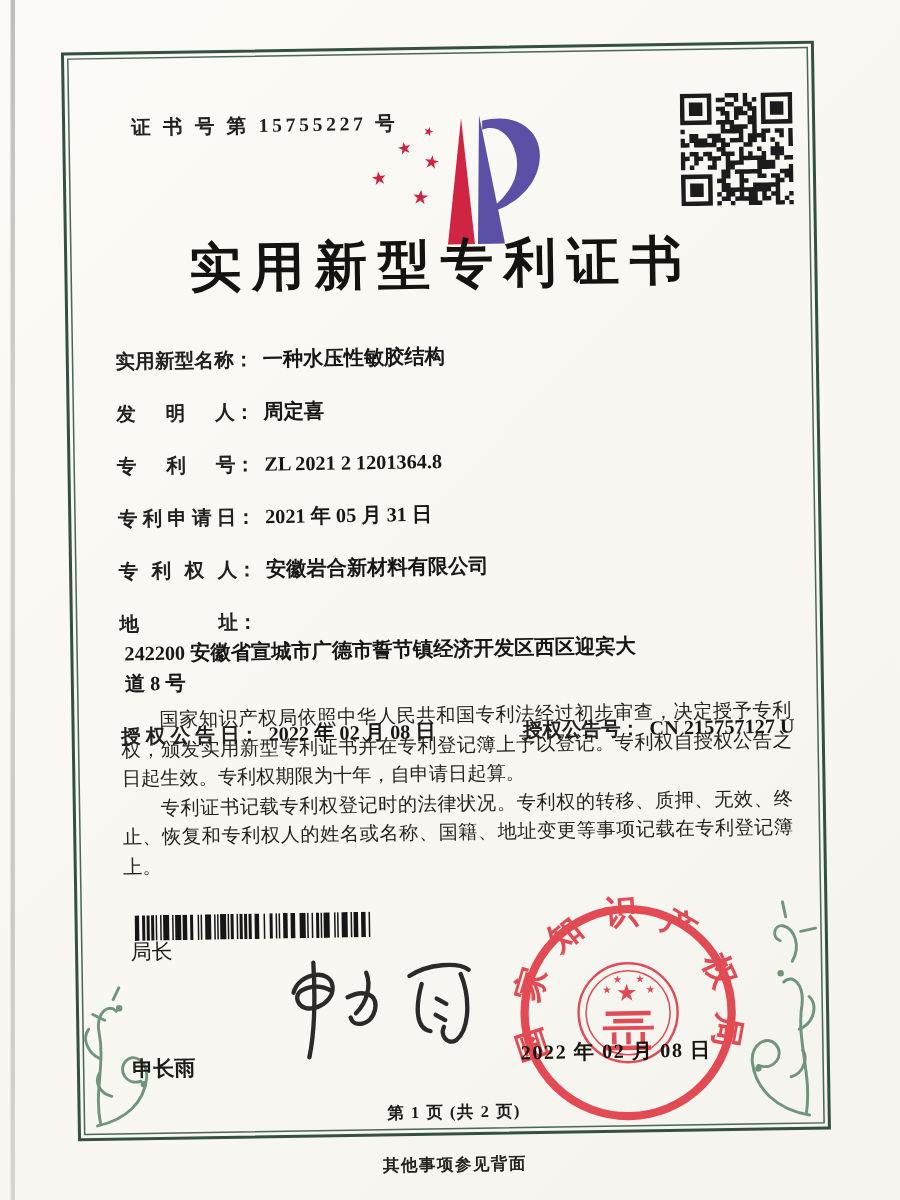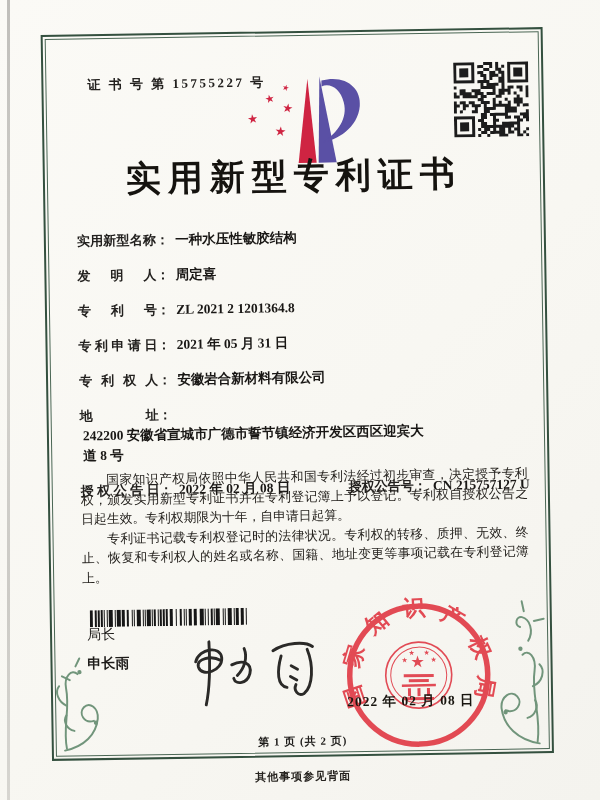--- a/index.html
+++ b/index.html
@@ -54,21 +54,21 @@
   .f-value.wrap{width:348px;}
   .pair-right{position:absolute;left:268px;top:0;white-space:nowrap;}
   .body-text{
     position:absolute;left:33px;top:437px;width:447px;
     font-size:12.8px;line-height:19.5px;text-align:justify;
     color:#26231f;font-weight:500;
   }
   .body-text p{margin:0;text-indent:2em;}
   .barcode{position:absolute;left:40px;top:576px;width:162px;height:17px;}
   .sig-title{position:absolute;left:37px;top:592px;font-size:14px;font-weight:400;}
-  .sig-name{position:absolute;left:37px;top:621px;font-size:14px;font-weight:700;}
+  .sig-name{position:absolute;left:37px;top:670px;font-size:14px;font-weight:700;}
   .sig-hand{position:absolute;left:126px;top:604px;width:150px;height:72px;}
   .seal{position:absolute;left:288px;top:566px;width:160px;height:160px;mix-blend-mode:multiply;}
   .seal-date{
     position:absolute;left:296px;top:663px;width:160px;
     font-size:13.5px;font-weight:700;color:#18150f;letter-spacing:1px;
   }
   .page-num{
     position:absolute;left:0;top:703px;width:100%;text-align:center;
     font-size:11px;font-weight:600;letter-spacing:1px;
   }

